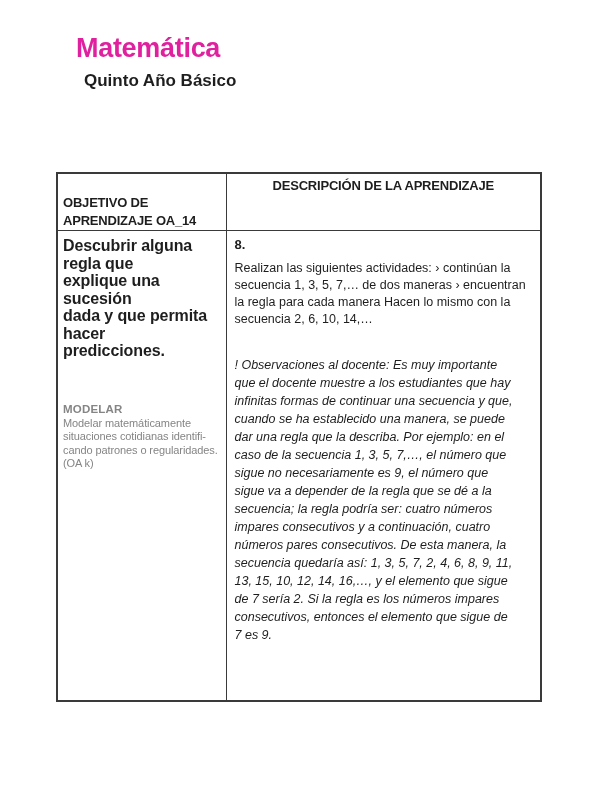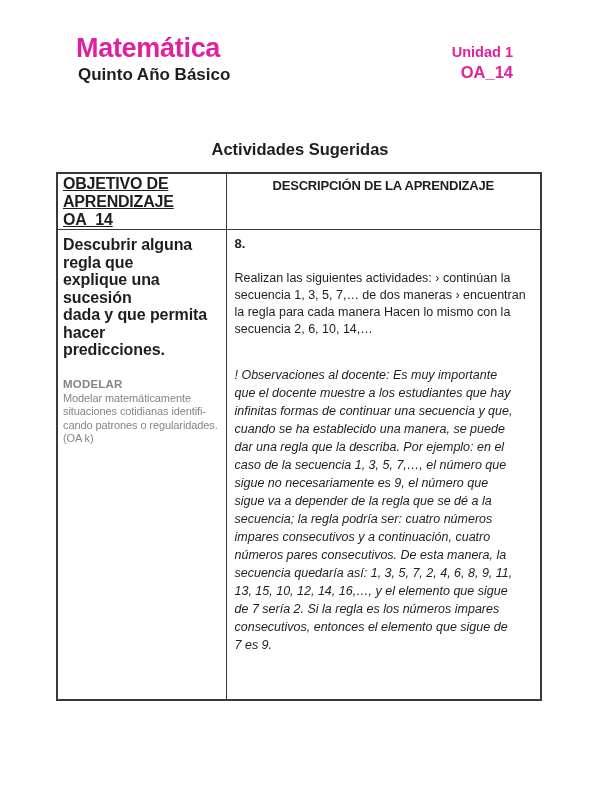--- a/index.html
+++ b/index.html
@@ -12,21 +12,21 @@
   }
   .page { position: relative; width: 600px; height: 800px; overflow: hidden; }
 
   
   .header-left { position: absolute; left: 76px; top: 33px; }
   .subject-title {
     margin: 0; font-size: 27px; font-weight: bold; line-height: 30px;
     color: #e0219f; letter-spacing: -0.3px;
   }
   .grade-subtitle {
-    margin: 2px; font-size: 17px; font-weight: bold; line-height: 20px; color: #1e1e1e;
+    margin: 8px; font-size: 17px; font-weight: bold; line-height: 20px; color: #1e1e1e;
   }
   .header-right { position: absolute; right: 87px; top: 44px; text-align: right; }
   .unit-label { font-size: 14.5px; font-weight: bold; color: #e0219f; line-height: 17px; }
   .oa-code-label { font-size: 16.5px; font-weight: bold; color: #e0219f; line-height: 19px; margin-top: 2px; }
 
   
   .doc-title {
     position: absolute; top: 140px; left: 0; width: 600px;
     text-align: center; font-size: 16.5px; font-weight: bold; color: #1e1e1e;
   }
@@ -36,68 +36,62 @@
     position: absolute; top: 172px; left: 56px;
     width: 484px; border-collapse: collapse; table-layout: fixed;
     border: 2px solid #3a3a3a;
   }
   table.activities th, table.activities td {
     border: 1px solid #3a3a3a; vertical-align: top;
   }
   .col-objective { width: 169px; }
   .col-description { width: 315px; }
   th.objective-header {
-    height: 41px; padding: 1px 4px 0 5px;
-    font-size: 16px; font-weight: bold; text-align: left; line-height: 18px;
+    height: 41px; padding: 20px 4px 0 5px;
+    font-size: 13px; font-weight: bold; text-align: left; line-height: 18px;
     letter-spacing: -0.2px;
-    text-decoration: underline;
   }
   th.description-header {
     height: 41px; padding: 3px 6px 0 6px;
     font-size: 13px; font-weight: bold; text-align: center; line-height: 18px;
     letter-spacing: -0.2px;
   }
   td.objective-cell { height: 470px; padding: 6px 4px 0 5px; }
   td.description-cell { height: 470px; padding: 5px 8px 0 8px; }
 
   .objective-text {
     margin: 0; font-size: 16px; font-weight: bold; line-height: 17.5px;
     letter-spacing: -0.1px; white-space: pre-line;
   }
   .modelar-heading {
-    margin: 19px 0 0 0; font-size: 11.5px; font-weight: bold;
+    margin: 43px 0 0 0; font-size: 11.5px; font-weight: bold;
     color: #858585; line-height: 13px; letter-spacing: 0.2px;
   }
   .modelar-description {
     margin: 1px 3px 0 0; font-size: 11px; color: #858585; line-height: 13.5px;
     white-space: pre-line; letter-spacing: -0.1px;
   }
 
   .activity-number { margin: 0; font-size: 13px; font-weight: bold; line-height: 17px; }
-  .activity-description { margin: 18px 0 0 0; font-size: 12.5px; line-height: 17px; }
+  .activity-description { margin: 7px 0 0 0; font-size: 12.5px; line-height: 17px; }
   .teacher-observations {
     margin: 28px 16px 0 0; font-size: 12.5px; font-style: italic; line-height: 18px;
   }
 </style>
 </head>
 <body>
 
 <div class="page">
 
   <div class="header-left">
     <h1 class="subject-title">Matemática</h1>
     <h2 class="grade-subtitle">Quinto Año Básico</h2>
   </div>
 
-  <div class="header-right">
-    <div class="unit-label">Unidad 1</div>
-    <div class="oa-code-label">OA_14</div>
-  </div>
 
-  <div class="doc-title">Actividades Sugeridas</div>
 
   <table class="activities">
     <colgroup>
       <col class="col-objective">
       <col class="col-description">
     </colgroup>
     <thead>
       <tr>
         <th class="objective-header">OBJETIVO DE APRENDIZAJE OA_14</th>
         <th class="description-header">DESCRIPCIÓN DE LA APRENDIZAJE</th>

